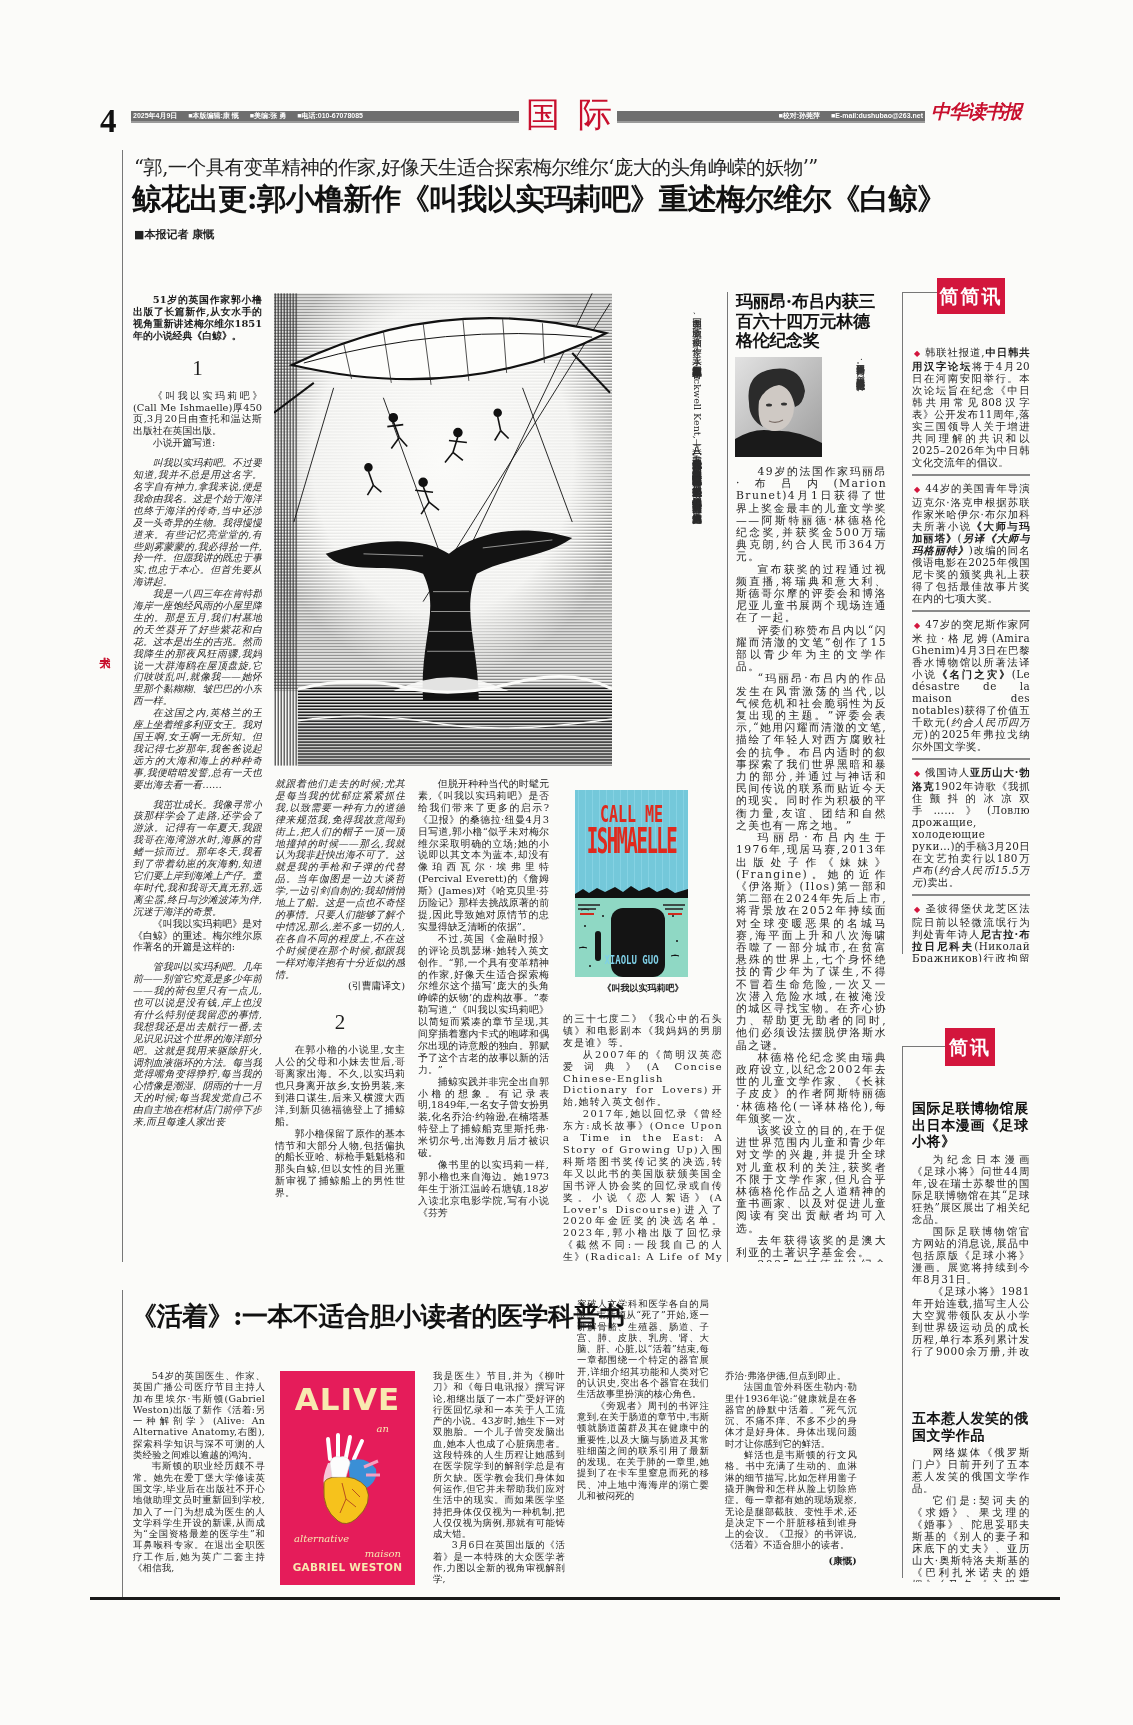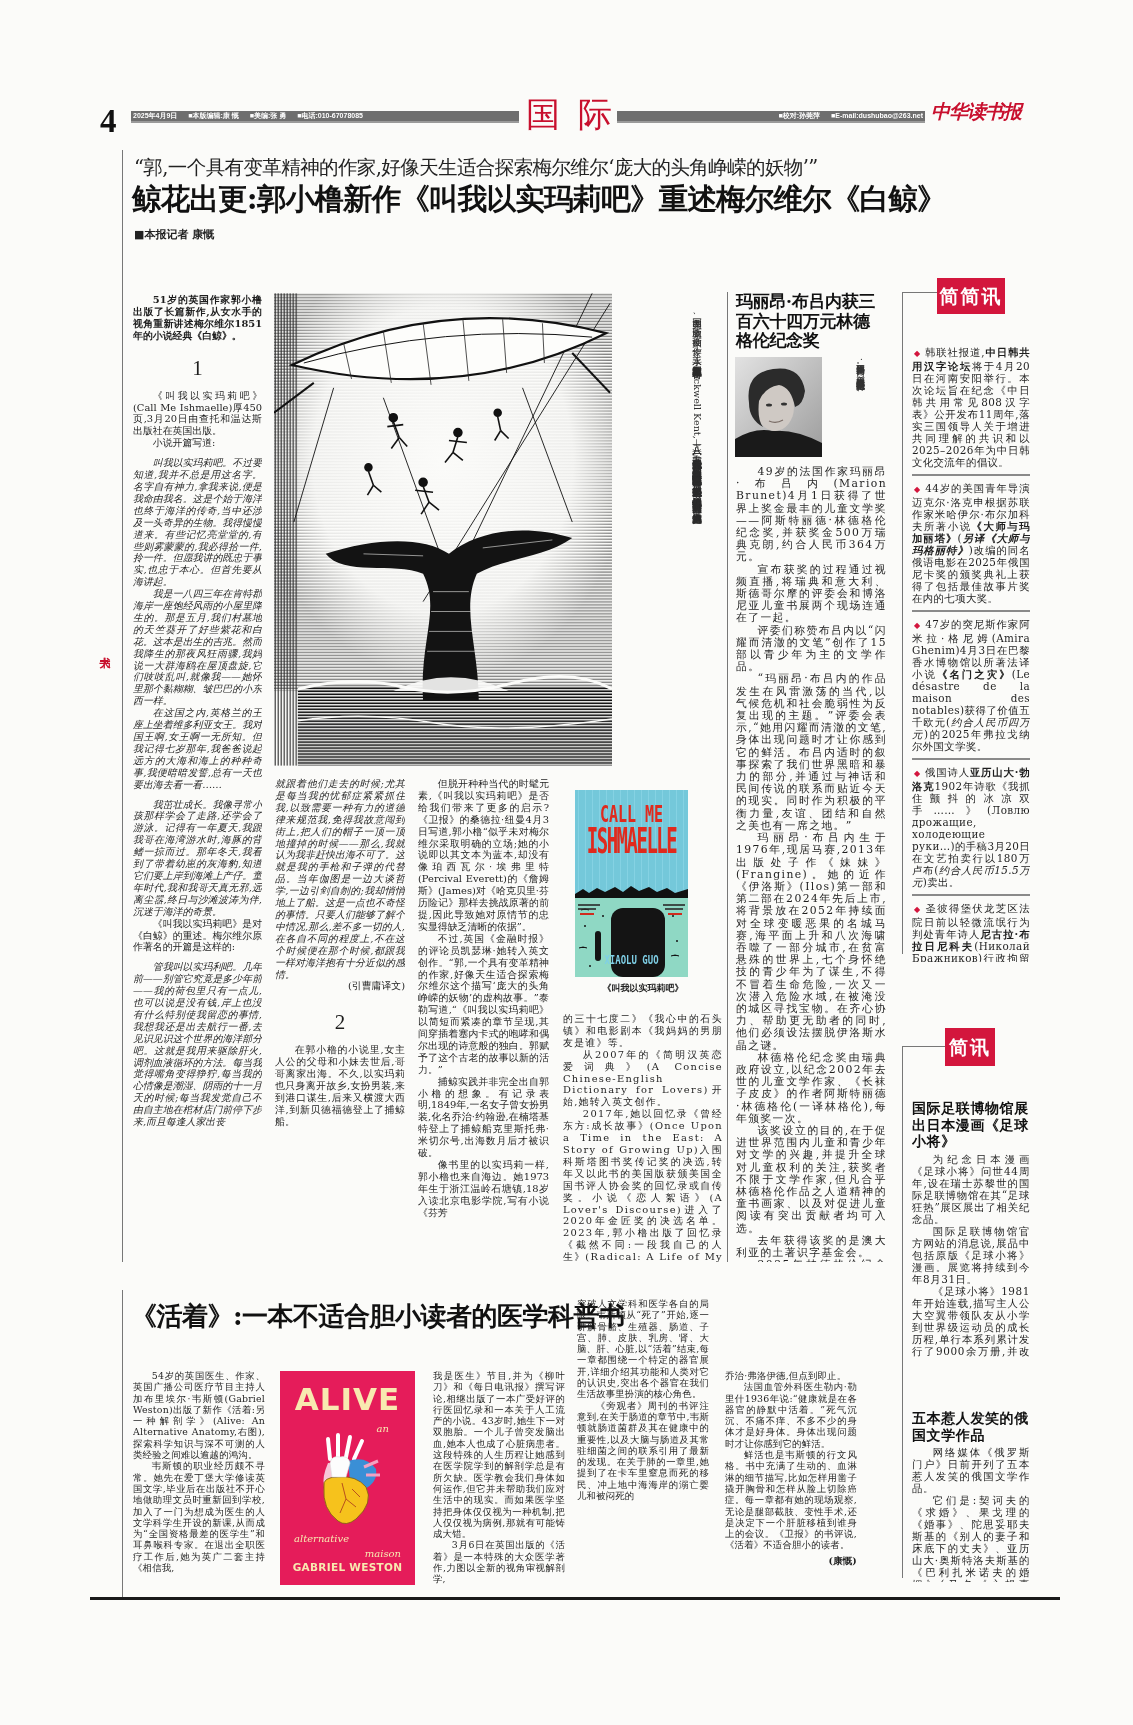--- a/index.html
+++ b/index.html
@@ -196,20 +196,21 @@
     </g>
   </svg>
 
   <div class="abs vcap ind" style="left:619px;top:292px;width:84px;height:476px;">美国画家、版画家、插画家、作家、水手、冒险家和航海家罗克韦尔·肯特(Rockwell Kent,一八八二—一九七一)为一九三〇年现代文库版《白鲸》绘制的插图。网上有介绍肯特及其插图的文字:「肯特为了绘制《白鲸》插图,展现出丰富充沛的想象力和变化多端的装饰艺术。他是一位现实主义者,他的艺术源自现实的生活。他善于把握人物与景物的形体,轮廓鲜明,光与影的对比异常强烈。他所塑造的人物都充满力量。」</div>
 
   <div class="abs body10" style="left:275px;top:778px;width:130px;height:484px;">
     <p class="quote">就跟着他们走去的时候;尤其是每当我的忧郁症紧紧抓住我,以致需要一种有力的道德律来规范我,免得我故意闯到街上,把人们的帽子一顶一顶地撞掉的时候——那么,我就认为我非赶快出海不可了。这就是我的手枪和子弹的代替品。当年伽图是一边大谈哲学,一边引剑自刎的;我却悄悄地上了船。这是一点也不奇怪的事情。只要人们能够了解个中情况,那么,差不多一切的人,在各自不同的程度上,不在这个时候便在那个时候,都跟我一样对海洋抱有十分近似的感情。</p>
     <p class="credit">(引曹庸译文)</p>
     <div class="secnum" style="margin-top:18px">2</div>
     <p class="ind">在郭小橹的小说里,女主人公的父母和小妹去世后,哥哥离家出海。不久,以实玛莉也只身离开故乡,女扮男装,来到港口谋生,后来又横渡大西洋,到新贝德福德登上了捕鲸船。</p>
+    <p class="ind">郭小橹保留了原作的基本情节和大部分人物,包括偏执的船长亚哈、标枪手魁魁格和那头白鲸,但以女性的目光重新审视了捕鲸船上的男性世界。</p>
   </div>
 
   <div class="abs body10" style="left:418px;top:778px;width:131px;height:484px;">
     <p class="ind">但脱开种种当代的时髦元素,《叫我以实玛莉吧》是否给我们带来了更多的启示?《卫报》的桑德拉·纽曼4月3日写道,郭小橹“似乎未对梅尔维尔采取明确的立场;她的小说即以其文本为蓝本,却没有像珀西瓦尔·埃弗里特(Percival Everett)的《詹姆斯》(James)对《哈克贝里·芬历险记》那样去挑战原著的前提,因此导致她对原情节的忠实显得缺乏清晰的依据”。</p>
     <p class="ind">不过,英国《金融时报》的评论员凯瑟琳·她转入英文创作。“郭,一个具有变革精神的作家,好像天生适合探索梅尔维尔这个描写‘庞大的头角峥嵘的妖物’的虚构故事。”泰勒写道,“《叫我以实玛莉吧》以简短而紧凑的章节呈现,其间穿插着塞内卡式的咆哮和偶尔出现的诗意般的独白。郭赋予了这个古老的故事以新的活力。”</p>
     <p class="ind">捕鲸实践并非完全出自郭小橹的想象。有记录表明,1849年,一名女子曾女扮男装,化名乔治·约翰逊,在楠塔基特登上了捕鲸船克里斯托弗·米切尔号,出海数月后才被识破。</p>
     <p class="ind">像书里的以实玛莉一样,郭小橹也来自海边。她1973年生于浙江温岭石塘镇,18岁入读北京电影学院,写有小说《芬芳</p>
   </div>
 
   <div class="abs ish" style="left:575px;top:790px;width:113px;height:187px;">
@@ -272,21 +273,21 @@
         <ellipse cx="34" cy="48" rx="3" ry="1.5"></ellipse>
         <ellipse cx="49" cy="47" rx="3" ry="1.5"></ellipse>
       </g>
     <path d="M34 64 Q41 67 48 63" stroke="#7a6c66" stroke-width="1.2" fill="none"></path>
   </svg>
   <div class="abs photo-cap" style="left:826px;top:358px;height:100px;width:40px;">法国作家玛丽昂·布吕内。萨米埃尔·基尔申鲍姆摄影,林德格伦纪念奖图片</div>
   <div class="abs body11" style="left:736px;top:466px;width:151px;height:796px;">
     <p class="ind">49岁的法国作家玛丽昂·布吕内(Marion Brunet)4月1日获得了世界上奖金最丰的儿童文学奖——阿斯特丽德·林德格伦纪念奖,并获奖金500万瑞典克朗,约合人民币364万元。</p>
     <p class="ind">宣布获奖的过程通过视频直播,将瑞典和意大利、斯德哥尔摩的评委会和博洛尼亚儿童书展两个现场连通在了一起。</p>
     <p class="ind">评委们称赞布吕内以“闪耀而清澈的文笔”创作了15部以青少年为主的文学作品。</p>
-    <p class="ind">“玛丽昂·布吕内的作品发生在风雷激荡的当代,以气候危机和社会脆弱性为反复出现的主题。”评委会表示,“她用闪耀而清澈的文笔,身体出现问题时才让你感到它的鲜活。布吕内适时的叙事探索了我们世界黑暗和暴力的部分,并通过与神话和民间传说的联系而贴近今天的现实。同时作为积极的平衡力量,友谊、团结和自然之美也有一席之地。”</p>
+    <p class="ind">“玛丽昂·布吕内的作品发生在风雷激荡的当代,以气候危机和社会脆弱性为反复出现的主题。”评委会表示,“她用闪耀而清澈的文笔,描绘了年轻人对西方腐败社会的抗争。布吕内适时的叙事探索了我们世界黑暗和暴力的部分,并通过与神话和民间传说的联系而贴近今天的现实。同时作为积极的平衡力量,友谊、团结和自然之美也有一席之地。”</p>
     <p class="ind">玛丽昂·布吕内生于1976年,现居马赛,2013年出版处子作《妹妹》(Frangine)。她的近作《伊洛斯》(Ilos)第一部和第二部在2024年先后上市,将背景放在2052年持续面对全球变暖恶果的名城马赛,海平面上升和八次海啸吞噬了一部分城市,在贫富悬殊的世界上,七个身怀绝技的青少年为了谋生,不得不冒着生命危险,一次又一次潜入危险水域,在被淹没的城区寻找宝物。在齐心协力、帮助更无助者的同时,他们必须设法摆脱伊洛斯水晶之谜。</p>
     <p class="ind">林德格伦纪念奖由瑞典政府设立,以纪念2002年去世的儿童文学作家、《长袜子皮皮》的作者阿斯特丽德·林德格伦(一译林格伦),每年颁奖一次。</p>
     <p class="ind">该奖设立的目的,在于促进世界范围内儿童和青少年对文学的兴趣,并提升全球对儿童权利的关注,获奖者不限于文学作家,但凡合乎林德格伦作品之人道精神的童书画家、以及对促进儿童阅读有突出贡献者均可入选。</p>
     <p class="ind">去年获得该奖的是澳大利亚的土著识字基金会。</p>
     <p class="ind">2025年林德格伦纪念奖的颁奖典礼将于6月9日在斯德哥尔摩音乐厅举行。</p>
 
   </div>
 
   <div class="abs vline" style="left:902px;top:292px;height:662px;"></div>
   <div class="abs hline" style="left:902px;top:292px;width:35px;"></div>

